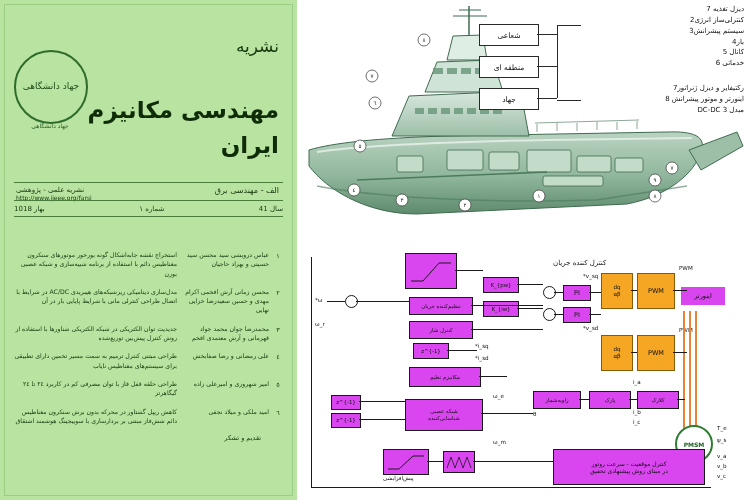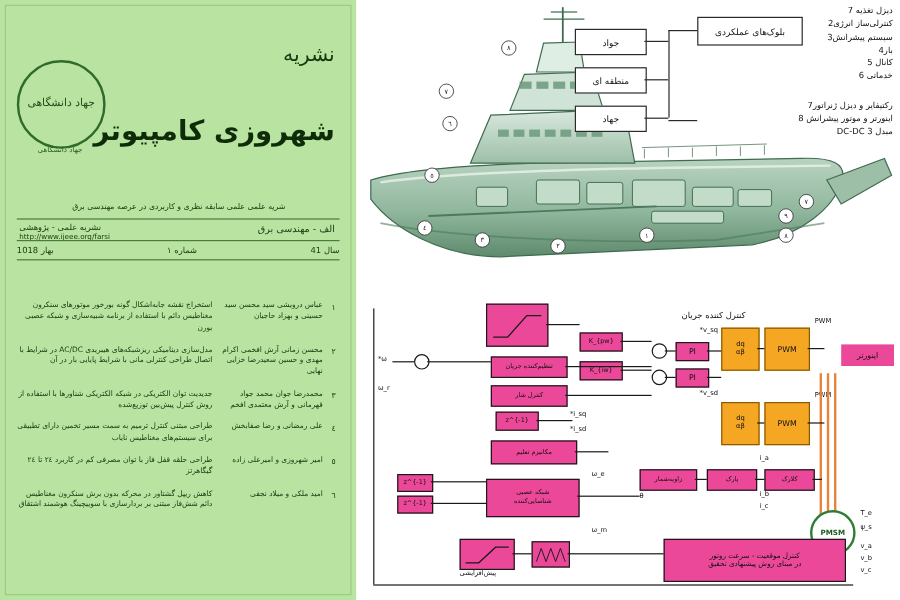--- a/index.html
+++ b/index.html
@@ -35,21 +35,21 @@
   .shipwrap{position:absolute;left:297px;top:0;width:453px;height:243px;background:#ffffff;overflow:hidden;}
   .ship-cap{position:absolute;right:6px;top:4px;font-size:7px;color:#111;direction:rtl;text-align:right;line-height:1.55;}
 
   
   .blk{position:absolute;border:1px solid #2a2a2a;background:#fff;font-size:7.5px;color:#111;
        display:flex;align-items:center;justify-content:center;direction:rtl;}
   .ln{position:absolute;background:#2a2a2a;}
 
   
   .ctrl{position:absolute;left:297px;top:243px;width:453px;height:257px;background:#fff;}
-  .cblk{position:absolute;border:1px solid #1a1a1a;background:#ec4899;font-size:5.4px;color:#111;
+  .cblk{position:absolute;border:1px solid #1a1a1a;background:#d946ef;font-size:5.4px;color:#111;
         display:flex;align-items:center;justify-content:center;text-align:center;direction:rtl;line-height:1.25;}
   .cblk.or{background:#f5a623;border-color:#8a5a00;}
   .cline{position:absolute;background:#1a1a1a;}
   .lbl{position:absolute;font-size:5.6px;color:#111;direction:rtl;}
   .sum{position:absolute;border:1px solid #1a1a1a;border-radius:50%;background:#fff;}
   .pm{position:absolute;border:2px solid #2e7d32;border-radius:50%;background:#fff;
       display:flex;align-items:center;justify-content:center;font-size:6px;color:#1b5e20;font-weight:bold;}
   .orange-wire{position:absolute;background:#e8833a;}
 </style>
 </head>
@@ -59,23 +59,23 @@
 
   <div class="cover">
     <div class="cover-inner"></div>
 
     <div class="logo">
       <span>جهاد دانشگاهی</span>
     </div>
     <div class="logo-sub">جهاد دانشگاهی</div>
 
     <div class="nashriye">نشریه</div>
-    <div class="title2">شهروزی کامپیوتر</div>
-
-    <div class="subtitle">شریه علمی علمی سابقه نظری و کاربردی در عرصه مهندسی برق</div>
+    <div class="title2">مهندسی مکانیزم</div>
+    <div class="title3">ایران</div>
+
 
     <div class="rule" style="top:182px;"></div>
 
     <div class="meta-right">الف - مهندسی برق</div>
     <div class="meta-left">
       <div>نشریه علمی - پژوهشی</div>
       <div class="url">http://www.ijeee.org/farsi</div>
     </div>
 
     <div class="rule" style="top:200px;"></div>
@@ -111,20 +111,21 @@
       <div class="toc-row">
         <div class="toc-num">٥</div>
         <div class="toc-auth">امیر شهروزی و امیرعلی زاده</div>
         <div class="toc-txt">طراحی حلقه قفل فاز با توان مصرفی کم در کاربرد ٢٤ تا ٢٤ گیگاهرتز</div>
       </div>
       <div class="toc-row">
         <div class="toc-num">٦</div>
         <div class="toc-auth">امید ملکی و میلاد نجفی</div>
         <div class="toc-txt">کاهش ریپل گشتاور در محرکه بدون برش سنکرون مغناطیس دائم شش‌فاز مبتنی بر بردارسازی با سوییچینگ هوشمند اشتقاق</div>
       </div>
+      <div class="toc-end">تقدیم و تشکر</div>
     </div>
   </div>
 
   <div class="shipwrap">
 
     <svg width="453" height="243" viewBox="0 0 453 243">
       <defs>
         <linearGradient id="hull" x1="0" y1="0" x2="0" y2="1">
           <stop offset="0%" stop-color="#b9d3c1"></stop>
           <stop offset="55%" stop-color="#8fb69c"></stop>
@@ -223,22 +224,21 @@
       <div>بار4</div>
       <div>کانال 5</div>
       <div>خدماتی 6</div>
       <div style="height:14px"></div>
       <div>رکتیفایر و دیزل ژنراتور7</div>
       <div>اینورتر و موتور پیشرانش 8</div>
       <div>مبدل DC-DC 3</div>
     </div>
 
     
-    <div class="blk" style="left:284px;top:14px;width:86px;height:22px;">بلوک‌های عملکردی</div>
-    <div class="blk" style="left:182px;top:24px;width:58px;height:20px;">جواد</div>
+    <div class="blk" style="left:182px;top:24px;width:58px;height:20px;">شعاعی</div>
     <div class="blk" style="left:182px;top:56px;width:58px;height:20px;">منطقه ای</div>
     <div class="blk" style="left:182px;top:88px;width:58px;height:20px;">جهاد</div>
 
     <div class="ln" style="left:260px;top:25px;width:24px;height:1px;"></div>
     <div class="ln" style="left:260px;top:25px;width:1px;height:41px;"></div>
     <div class="ln" style="left:240px;top:34px;width:20px;height:1px;"></div>
     <div class="ln" style="left:240px;top:66px;width:20px;height:1px;"></div>
     <div class="ln" style="left:240px;top:98px;width:20px;height:1px;"></div>
     <div class="ln" style="left:260px;top:66px;width:1px;height:32px;"></div>
     <div class="ln" style="left:260px;top:100px;width:24px;height:1px;"></div>
@@ -292,21 +292,21 @@
       <span style="white-space:pre-line">dq
 αβ</span>
     </div>
 
     <div class="cblk or" style="left:340px;top:30px;width:36px;height:34px;font-size:6.5px">PWM</div>
     <div class="cblk or" style="left:340px;top:92px;width:36px;height:34px;font-size:6.5px">PWM</div>
 
     <div class="lbl" style="left:382px;top:22px;">PWM</div>
     <div class="lbl" style="left:382px;top:84px;">PWM</div>
 
-    <div class="cblk" style="left:404px;top:44px;width:44px;height:18px;font-size:6.5px;border:none;">اینورتر</div>
+    <div class="cblk" style="left:384px;top:44px;width:44px;height:18px;font-size:6.5px;border:none;">اینورتر</div>
 
     <div class="orange-wire" style="left:386px;top:68px;width:2px;height:120px;"></div>
     <div class="orange-wire" style="left:392px;top:68px;width:2px;height:120px;"></div>
     <div class="orange-wire" style="left:398px;top:68px;width:2px;height:120px;"></div>
 
     <div class="pm" style="left:378px;top:182px;width:34px;height:34px;">PMSM</div>
 
     <div class="lbl" style="left:420px;top:182px;">T_e</div>
     <div class="lbl" style="left:420px;top:194px;">ψ_s</div>
     <div class="lbl" style="left:420px;top:210px;">v_a</div>
@@ -332,21 +332,21 @@
       <svg width="28" height="18">
         <polyline points="2,15 6,4 10,15 14,4 18,15 22,4 26,15" fill="none" stroke="#1a1a1a" stroke-width=".8"></polyline>
       </svg>
     </div>
 
     <div class="cblk" style="left:256px;top:206px;width:150px;height:34px;font-size:6px;">
       <span style="white-space:pre-line">کنترل موقعیت - سرعت روتور
 در مبنای روش پیشنهادی تحقیق</span>
     </div>
 
-    <div class="lbl" style="left:271px;top:16px;font-size:7px;">کنترل کننده جریان</div>
+    <div class="lbl" style="left:256px;top:16px;font-size:7px;">کنترل کننده جریان</div>
 
     <div class="lbl" style="left:178px;top:100px;">i_sq*</div>
     <div class="lbl" style="left:178px;top:112px;">i_sd*</div>
     <div class="lbl" style="left:286px;top:30px;">v_sq*</div>
     <div class="lbl" style="left:286px;top:82px;">v_sd*</div>
     <div class="lbl" style="left:236px;top:168px;">θ</div>
     <div class="lbl" style="left:196px;top:196px;">ω_m</div>
     <div class="lbl" style="left:196px;top:150px;">ω_e</div>
 
     <div class="cline" style="left:30px;top:58px;width:18px;height:1px;"></div>

